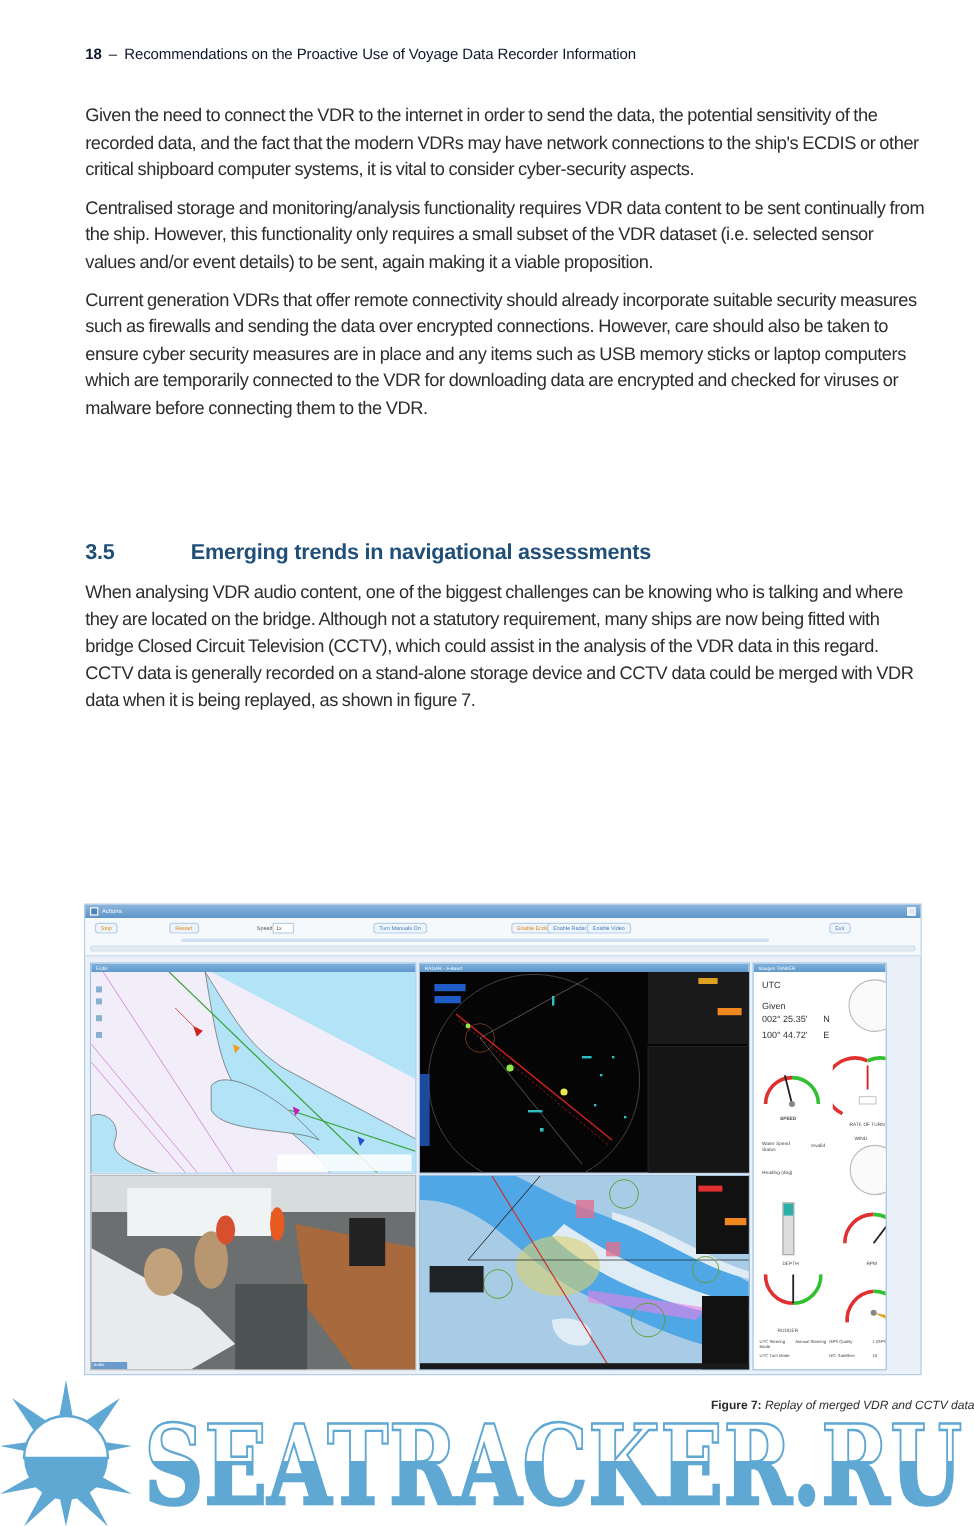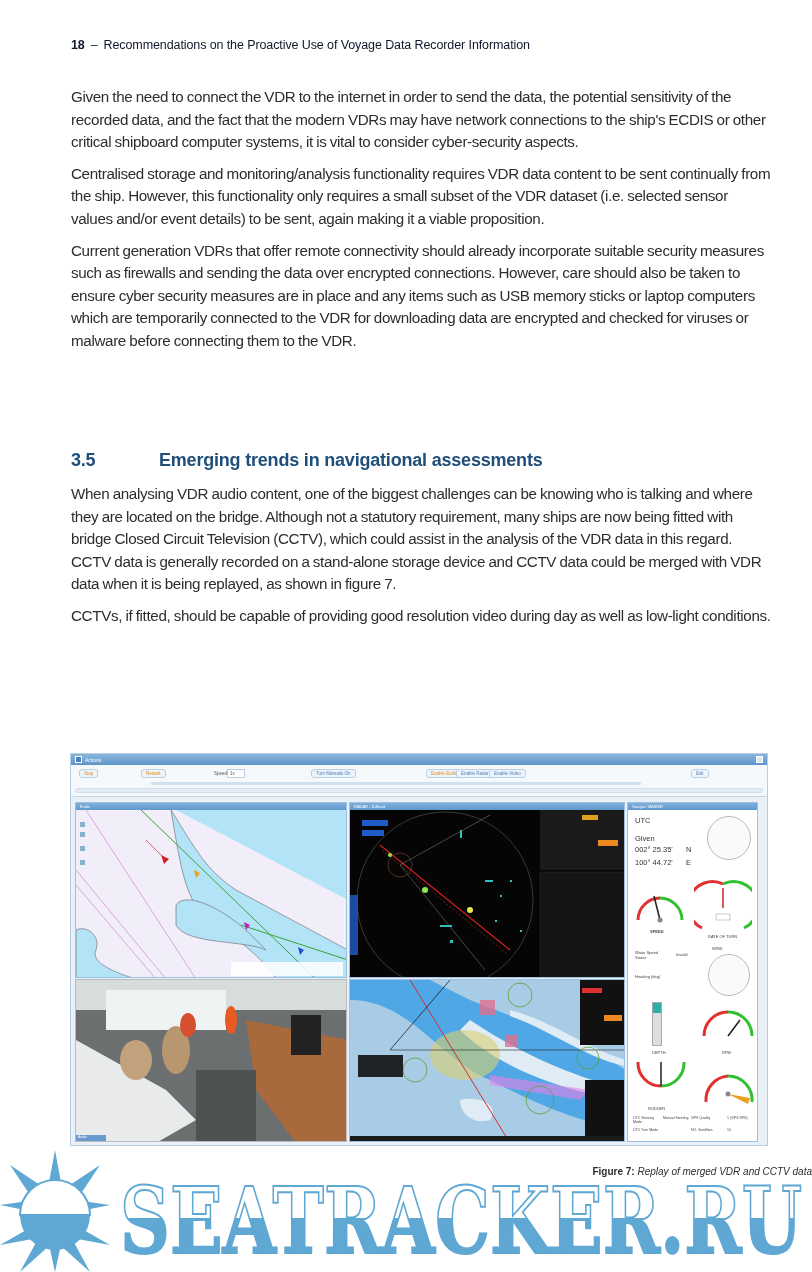--- a/index.html
+++ b/index.html
@@ -28,21 +28,21 @@
   .tb-label { position: absolute; top: 6px; font-size: 4.5px; color: #555; }
   .tb-select { position: absolute; top: 4px; height: 9px; width: 18px; border: 1px solid #b8cfe6; background: #fff; font-size: 4.5px; line-height: 8px; padding-left: 2px; color: #555; }
   .tb-slider { position: absolute; top: 17px; left: 80px; width: 490px; height: 3px; background: #cfe0f0; border-radius: 2px; }
   .tb-scroll { position: absolute; top: 23px; left: 4px; right: 4px; height: 5px; background: #e3ecf5; border: 1px solid #d0deeb; border-radius: 3px; }
 
   .panel { position: absolute; background: #fff; border: 1px solid #9dbfe0; overflow: hidden; }
   .panel-bar { height: 7px; background: linear-gradient(#7fb0dc, #5f98cc); font-size: 4px; color: #fff; padding-left: 4px; line-height: 7px; }
 
   .chart-panel { left: 4px; top: 48px; width: 272px; height: 176px; }
   .radar-panel { left: 278px; top: 48px; width: 276px; height: 176px; }
-  .gauge-panel { left: 556px; top: 48px; width: 131px; height: 340px; }
+  .gauge-panel { left: 556px; top: 48px; width: 112px; height: 340px; }
   .cctv-panel { left: 4px; top: 225px; width: 272px; height: 163px; border-color: #bbb; }
   .ecdis-panel { left: 278px; top: 225px; width: 276px; height: 163px; }
 
   .gauge-panel .content { padding: 4px 6px; position: relative; height: 333px; }
   .gp-text { position: absolute; font-size: 7.5px; color: #333; }
   .gp-small { position: absolute; font-size: 4px; color: #444; }
   .gauge { position: absolute; border-radius: 50%; border: 1px solid #bbb; background: #fafafa; }
 
   .caption { position: absolute; left: 0; width: 812px; top: 1166px; text-align: right; font-size: 10px; color: #2d2d2d; }
   .caption .label { font-weight: bold; }
@@ -62,21 +62,20 @@
   <p class="para">Centralised storage and monitoring/analysis functionality requires VDR data content to be sent continually from the ship. However, this functionality only requires a small subset of the VDR dataset (i.e. selected sensor values and/or event details) to be sent, again making it a viable proposition.</p>
   <p class="para">Current generation VDRs that offer remote connectivity should already incorporate suitable security measures such as firewalls and sending the data over encrypted connections. However, care should also be taken to ensure cyber security measures are in place and any items such as USB memory sticks or laptop computers which are temporarily connected to the VDR for downloading data are encrypted and checked for viruses or malware before connecting them to the VDR.</p>
 </div>
 
 <h2 class="section-heading">
   <span class="num">3.5</span><span>Emerging trends in navigational assessments</span>
 </h2>
 
 <div class="body-text" style="top:483px;">
   <p class="para">When analysing VDR audio content, one of the biggest challenges can be knowing who is talking and where they are located on the bridge. Although not a statutory requirement, many ships are now being fitted with bridge Closed Circuit Television (CCTV), which could assist in the analysis of the VDR data in this regard. CCTV data is generally recorded on a stand-alone storage device and CCTV data could be merged with VDR data when it is being replayed, as shown in figure 7.</p>
-  <p class="para">CCTVs, if fitted, should be capable of providing good resolution video during day as well as low-light conditions.</p>
 </div>
 
 <div class="figure">
   <div class="fig-titlebar">
     <span class="win-icon"></span>
     <span class="win-title">Actions</span>
     <span class="win-close"></span>
   </div>
   <div class="fig-toolbar">
     <span class="tb-btn" style="left:8px;">Stop</span>

